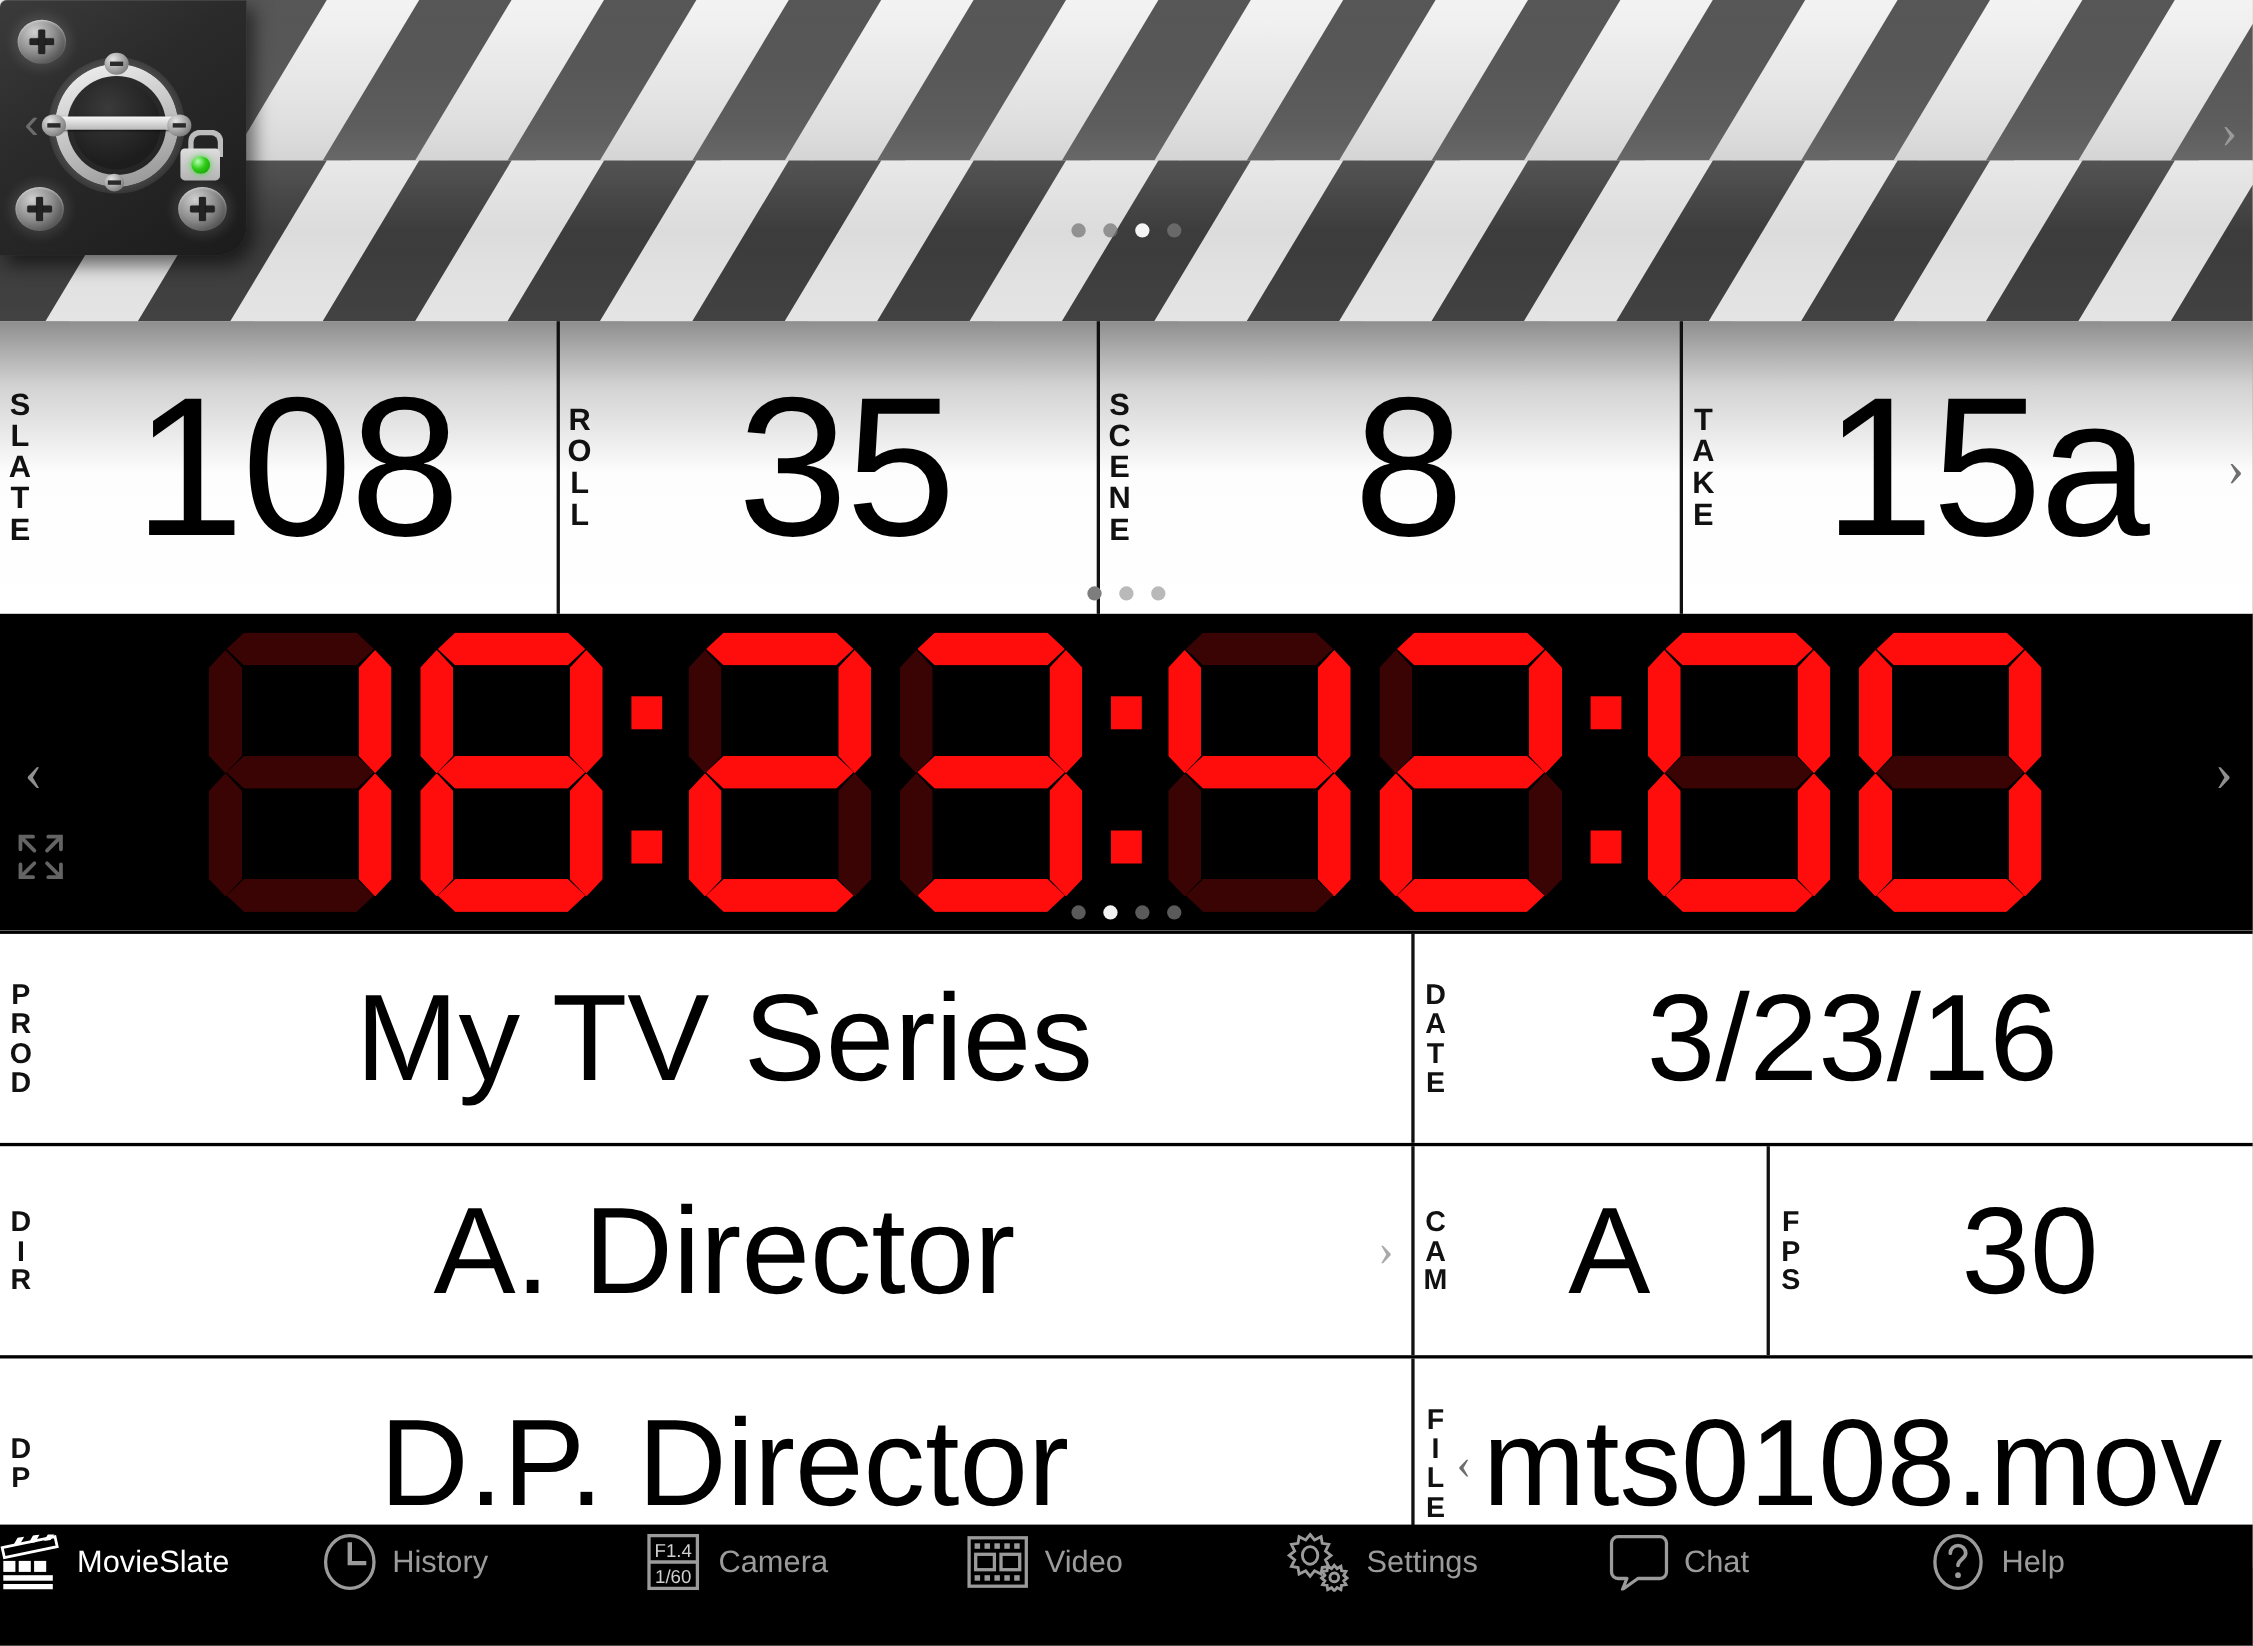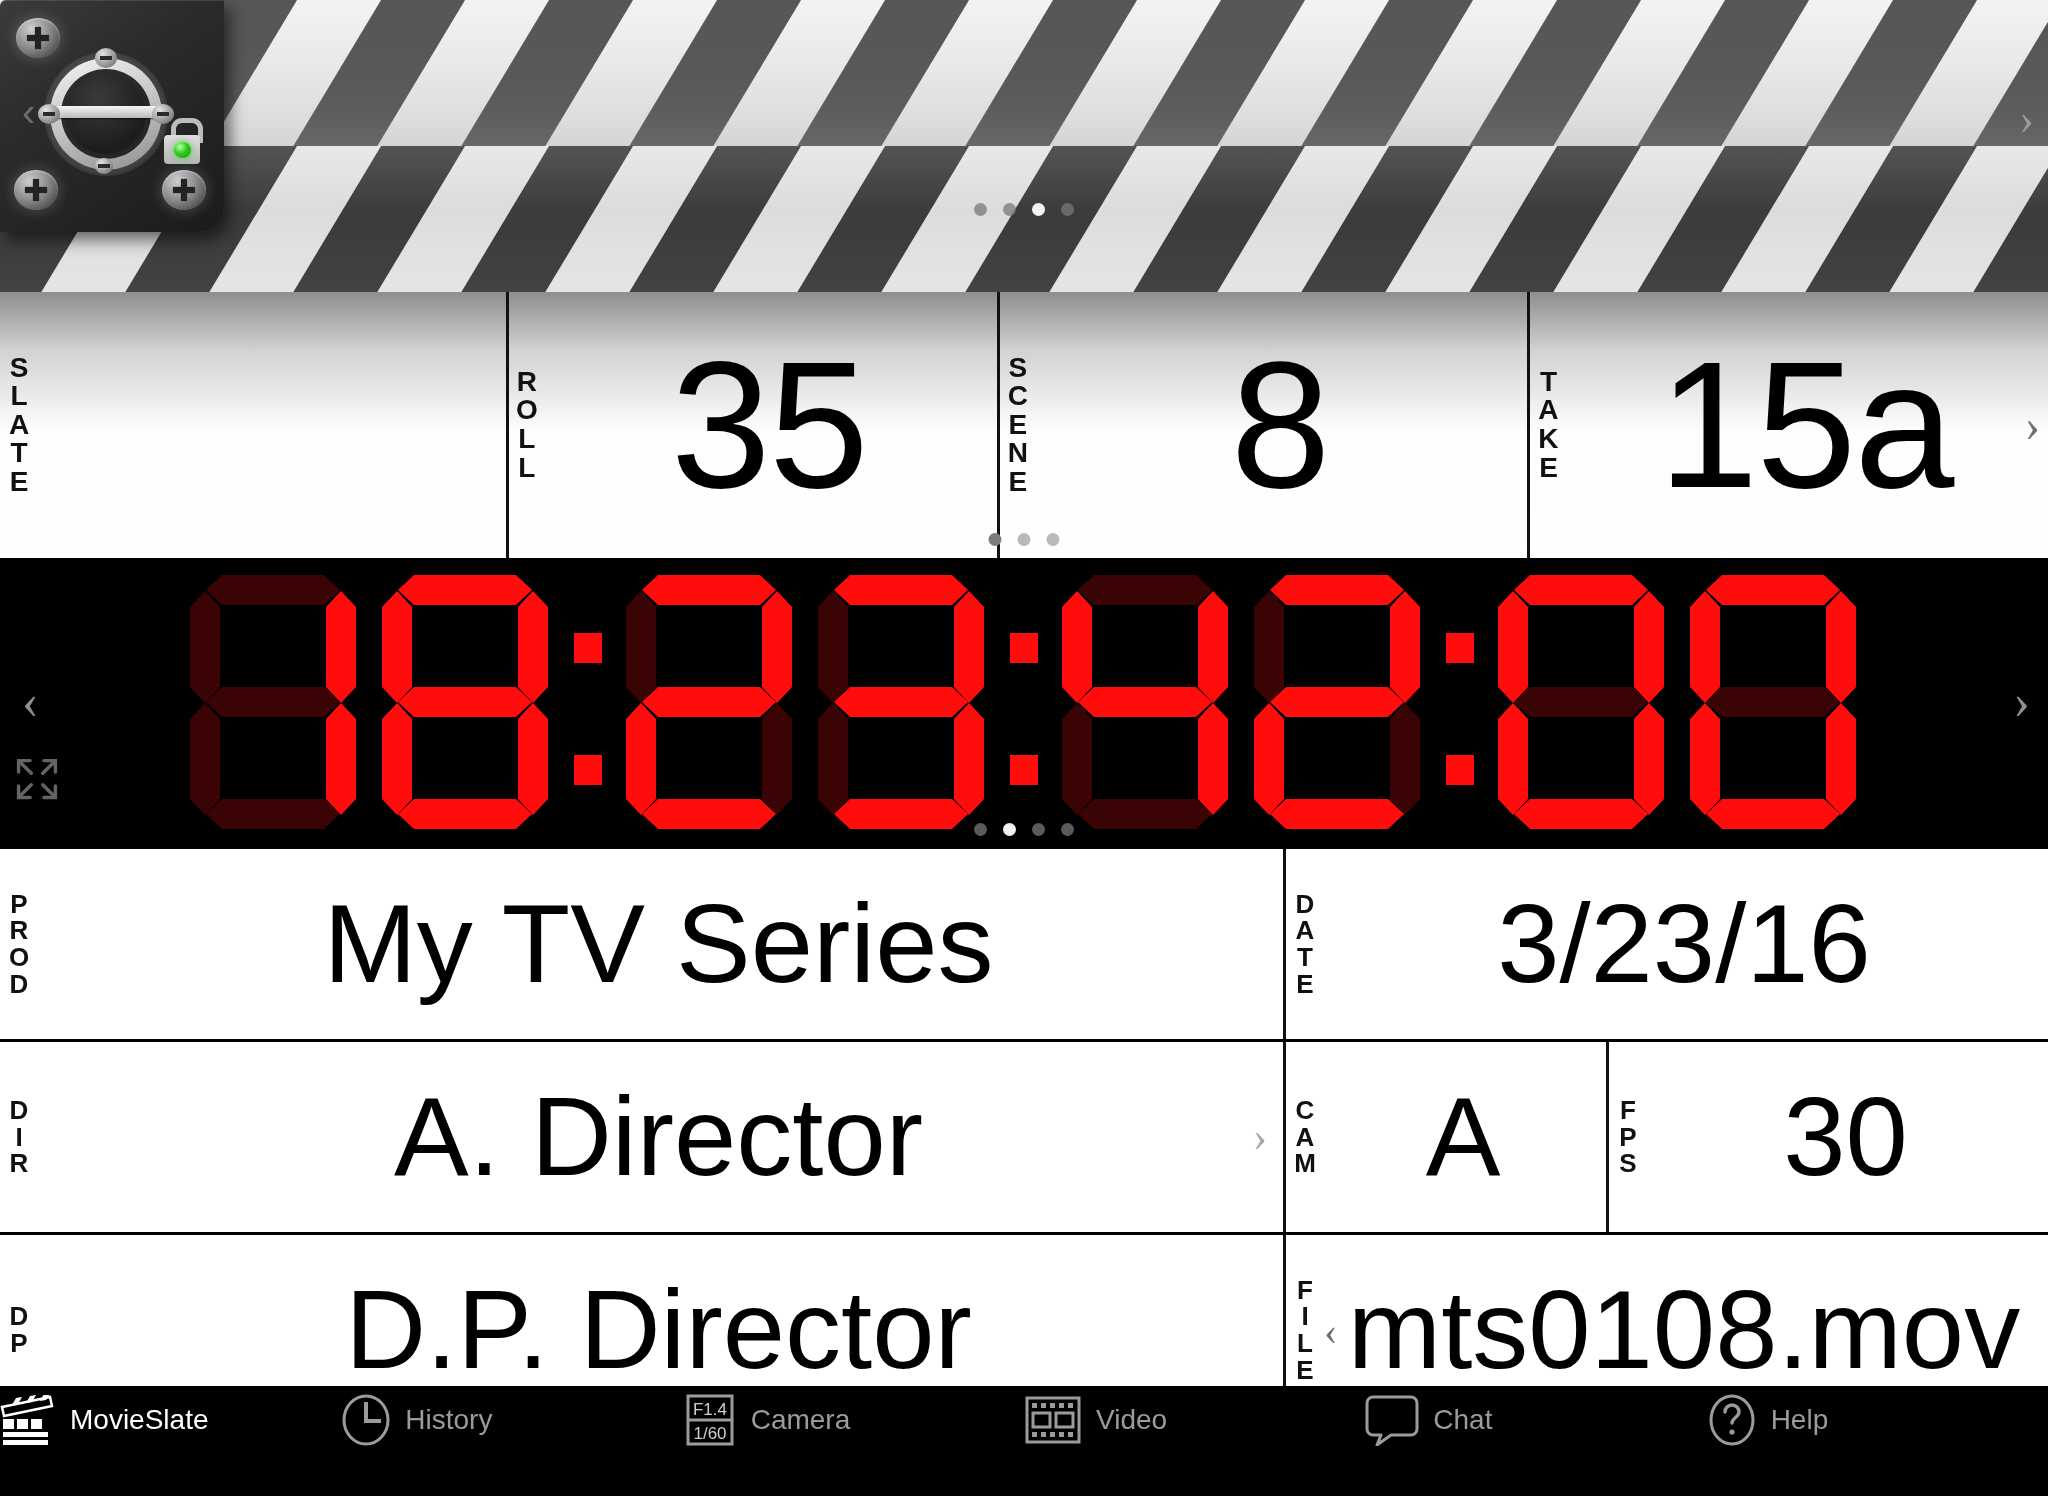--- a/index.html
+++ b/index.html
@@ -322,20 +322,21 @@
   <div class="slate-row">
 
     <div class="fld slate">
       <div class="vlabel">
         <b>S</b>
         <b>L</b>
         <b>A</b>
         <b>T</b>
         <b>E</b>
       </div>
+      <div class="big">108</div>
     </div>
     <div class="sep"></div>
 
     <div class="fld roll">
       <div class="vlabel">
         <b>R</b>
         <b>O</b>
         <b>L</b>
         <b>L</b>
       </div>
@@ -626,20 +627,33 @@
               <rect x="35" y="37" width="5" height="5"></rect>
             <rect x="44" y="37" width="5" height="5"></rect>
           </g>
           <rect x="9" y="18" width="17" height="14" fill="none" stroke="#9b9b9b" stroke-width="3"></rect>
           <rect x="32" y="18" width="17" height="14" fill="none" stroke="#9b9b9b" stroke-width="3"></rect>
         </svg>
       </div>
       <div class="tl">Video</div>
     </div>
 
+    <div class="tab">
+      <div class="ic">
+        <svg width="58" height="54" viewBox="0 0 58 54">
+          <g fill="none" stroke="#9b9b9b" stroke-width="2.6">
+            <path d="M21 2 l4 5 l6 -3 l1 6 l6 1 l-3 6 l5 4 l-5 4 l3 6 l-6 1 l-1 6 l-6 -3 l-4 5 l-4 -5 l-6 3 l-1 -6 l-6 -1 l3 -6 l-5 -4 l5 -4 l-3 -6 l6 -1 l1 -6 l6 3 z"></path>
+            <ellipse cx="21" cy="21" rx="7" ry="8"></ellipse>
+            <path d="M43 30 l2.5 3 l3.5 -2 l.6 4 l4 .6 l-2 3.5 l3 2.5 l-3 2.5 l2 3.5 l-4 .6 l-.6 4 l-3.5 -2 l-2.5 3 l-2.5 -3 l-3.5 2 l-.6 -4 l-4 -.6 l2 -3.5 l-3 -2.5 l3 -2.5 l-2 -3.5 l4 -.6 l.6 -4 l3.5 2 z"></path>
+            <circle cx="43" cy="41" r="4"></circle>
+          </g>
+        </svg>
+      </div>
+      <div class="tl">Settings</div>
+    </div>
 
     <div class="tab">
       <div class="ic">
         <svg width="54" height="52" viewBox="0 0 54 52">
           <path d="M8 3 h38 a6 6 0 0 1 6 6 v26 a6 6 0 0 1 -6 6 h-20 l-14 10 l4 -10 h-8 a6 6 0 0 1 -6 -6 v-26 a6 6 0 0 1 6 -6 z" fill="none" stroke="#9b9b9b" stroke-width="3" stroke-linejoin="round"></path>
         </svg>
       </div>
       <div class="tl">Chat</div>
     </div>
 

